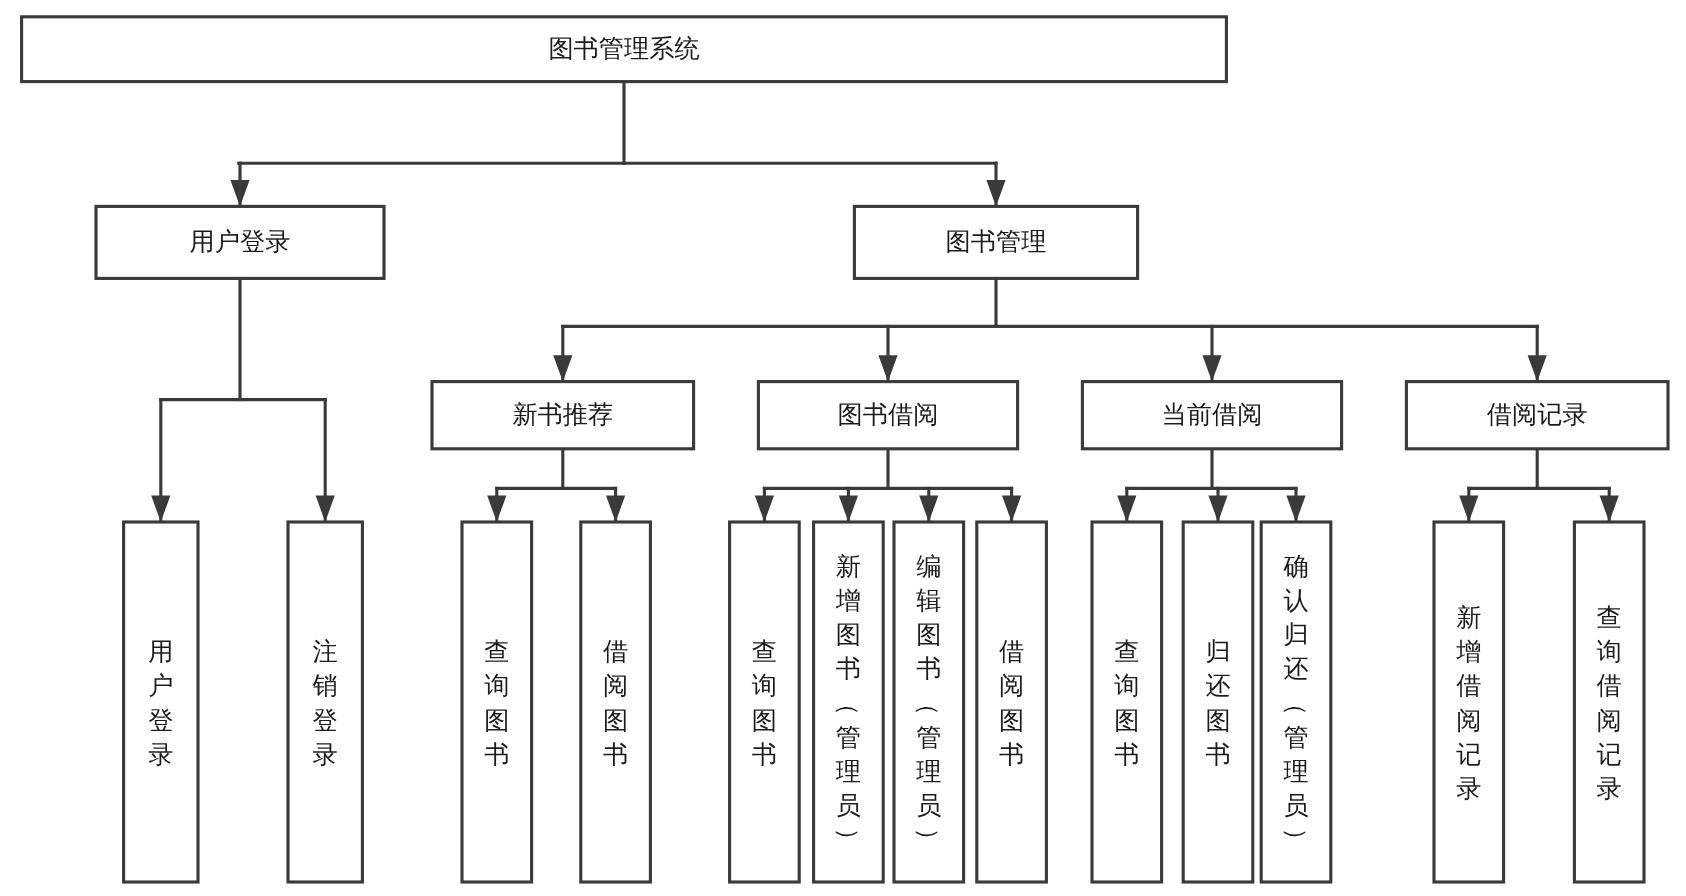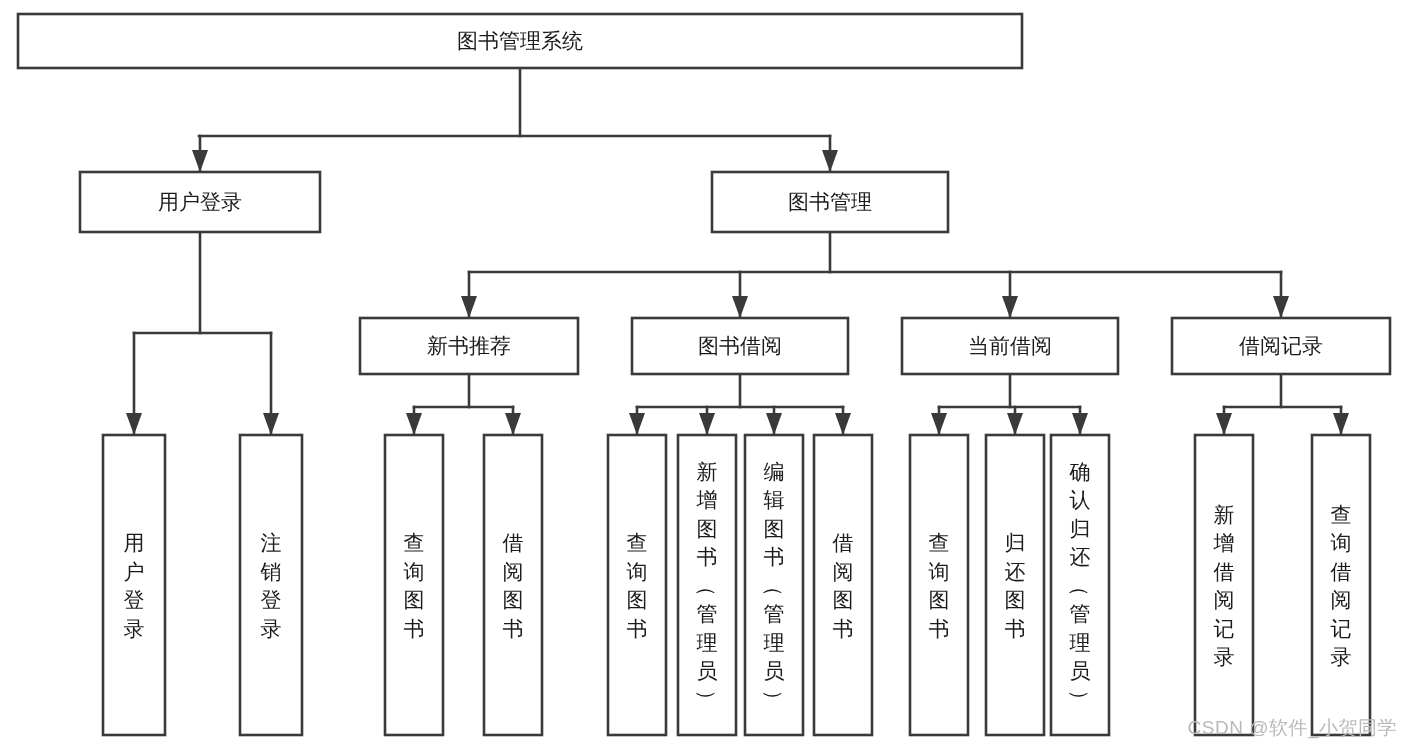--- a/index.html
+++ b/index.html
@@ -260,14 +260,13 @@
           <rect x="1312" y="435" width="58" height="300" class="node-rect" rx="0"></rect>
           <text x="1341" y="521.73" class="node-label-vertical">查</text>
           <text x="1341" y="550.23" class="node-label-vertical">询</text>
           <text x="1341" y="578.73" class="node-label-vertical">借</text>
           <text x="1341" y="607.23" class="node-label-vertical">阅</text>
           <text x="1341" y="635.73" class="node-label-vertical">记</text>
           <text x="1341" y="664.23" class="node-label-vertical">录</text>
         </g>
       </g>
   </svg>
-  <div class="watermark-text">CSDN @软件_小贺同学</div>
 </div>
 
 </body></html>

